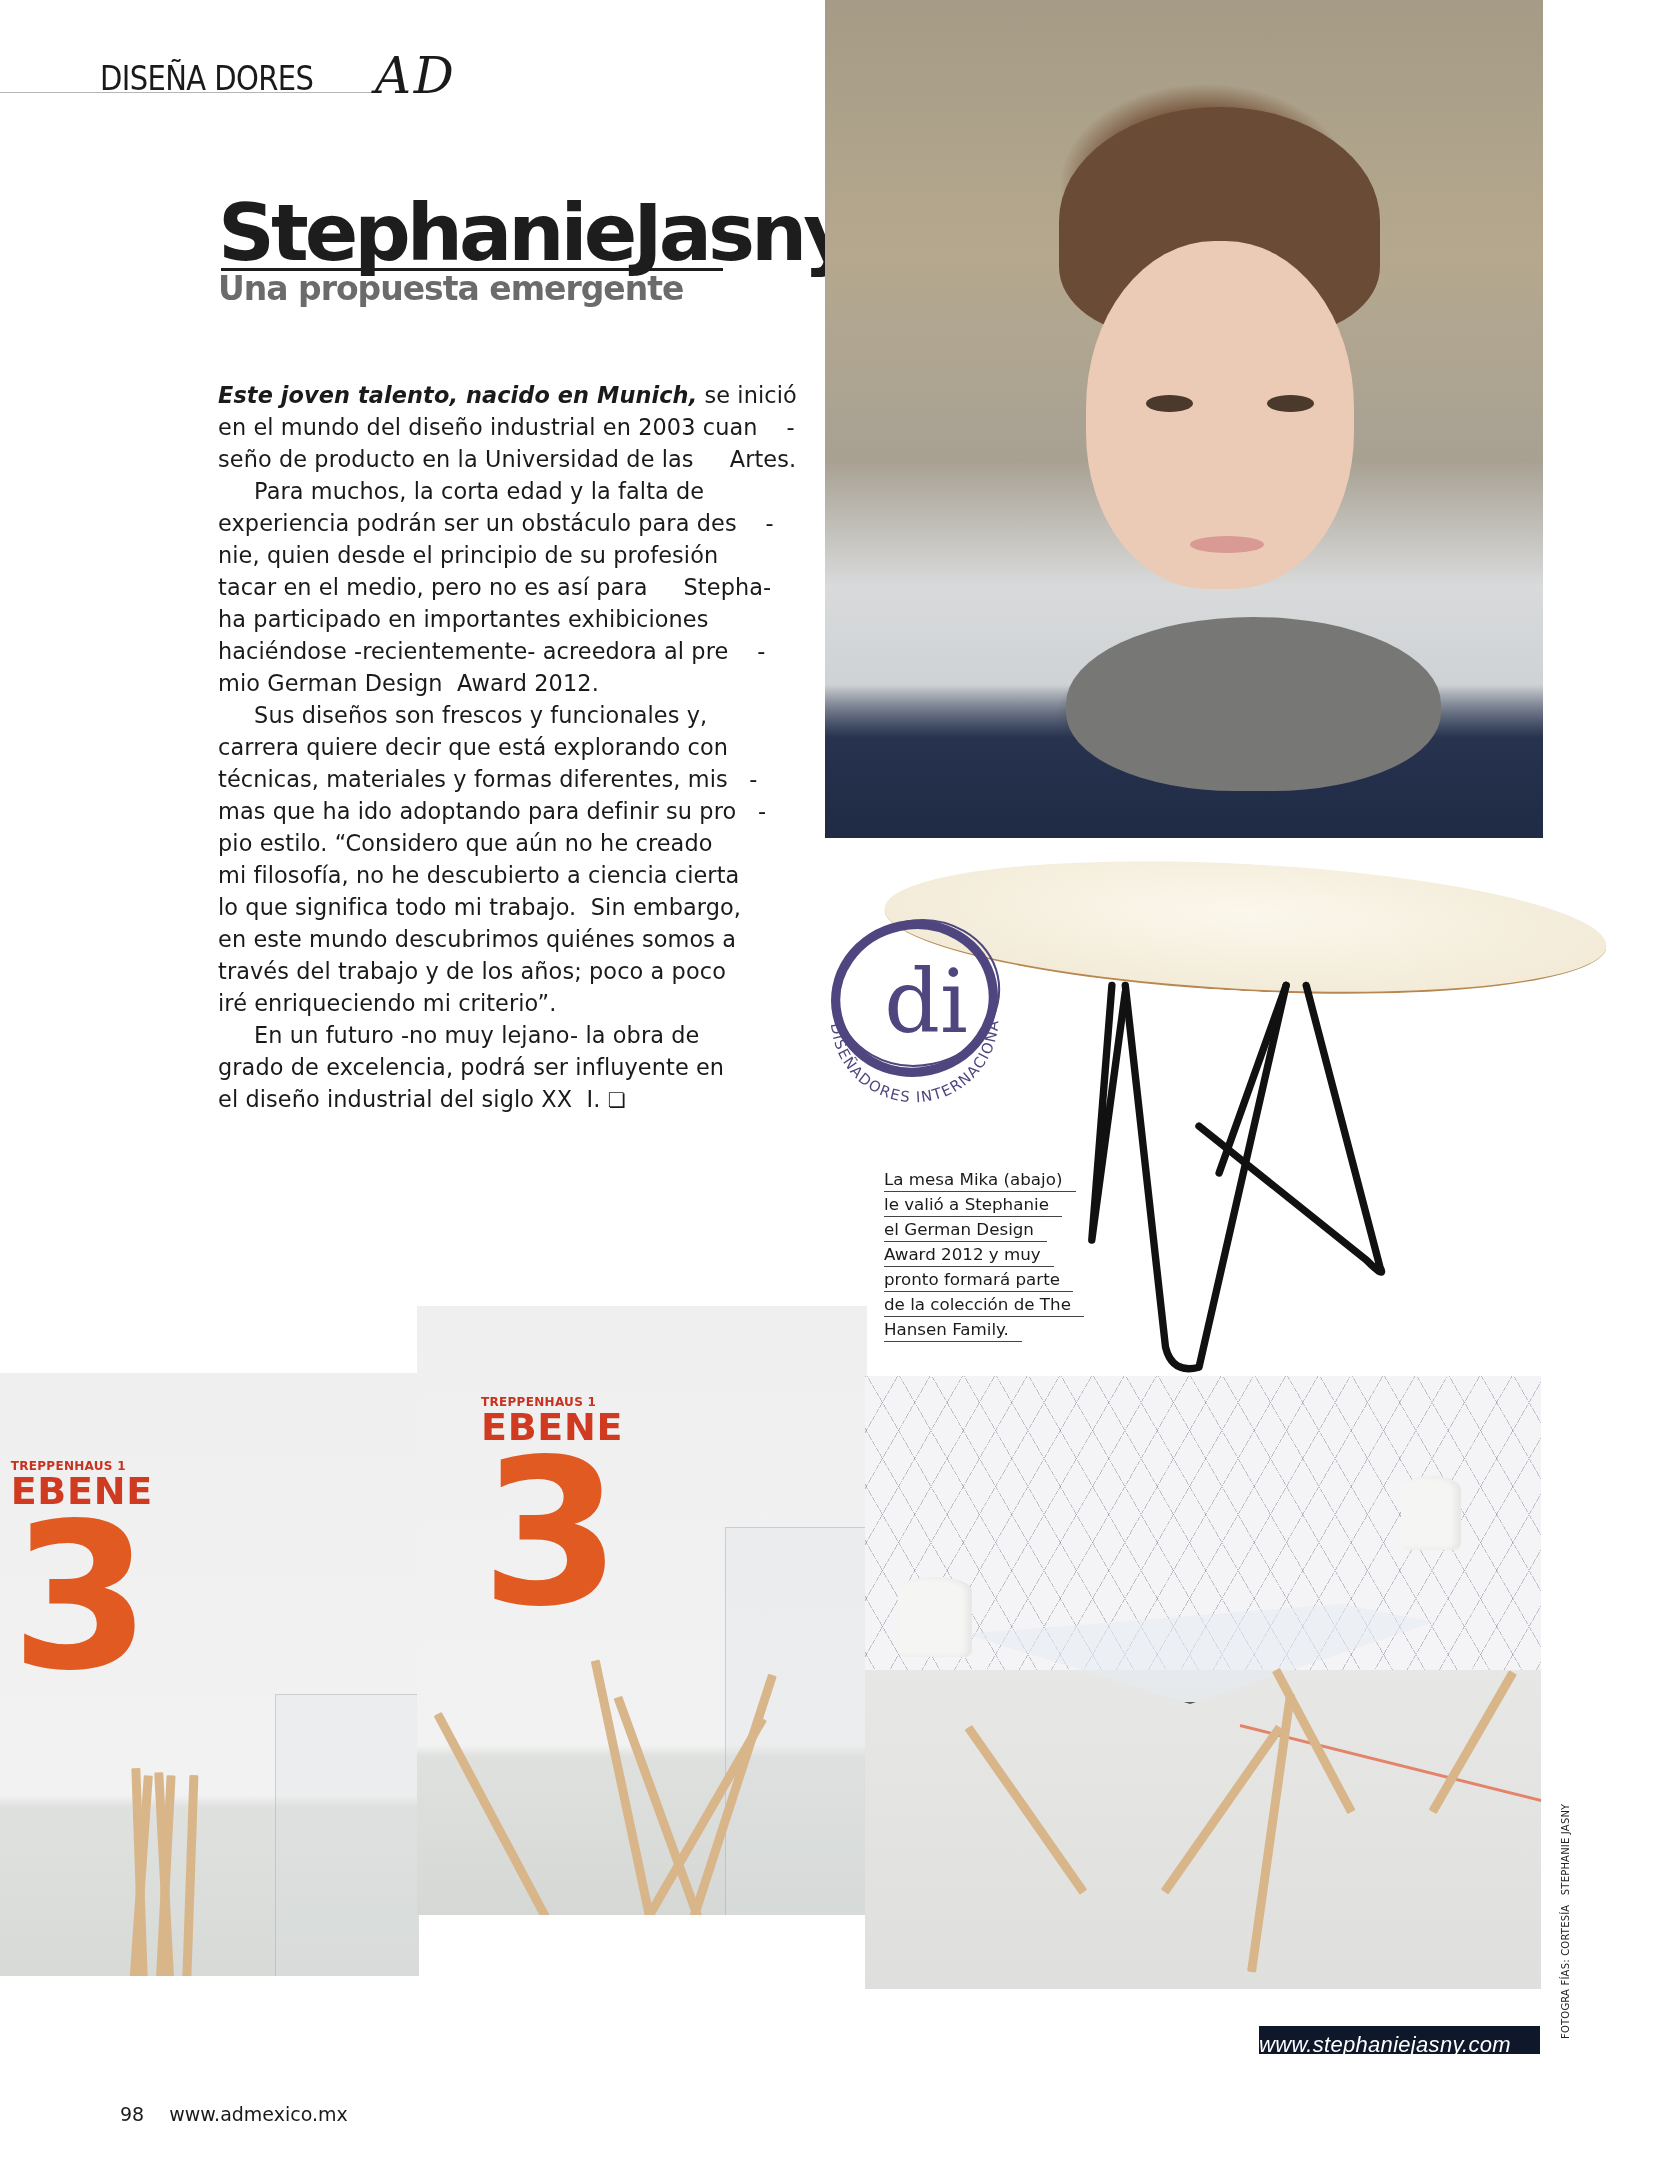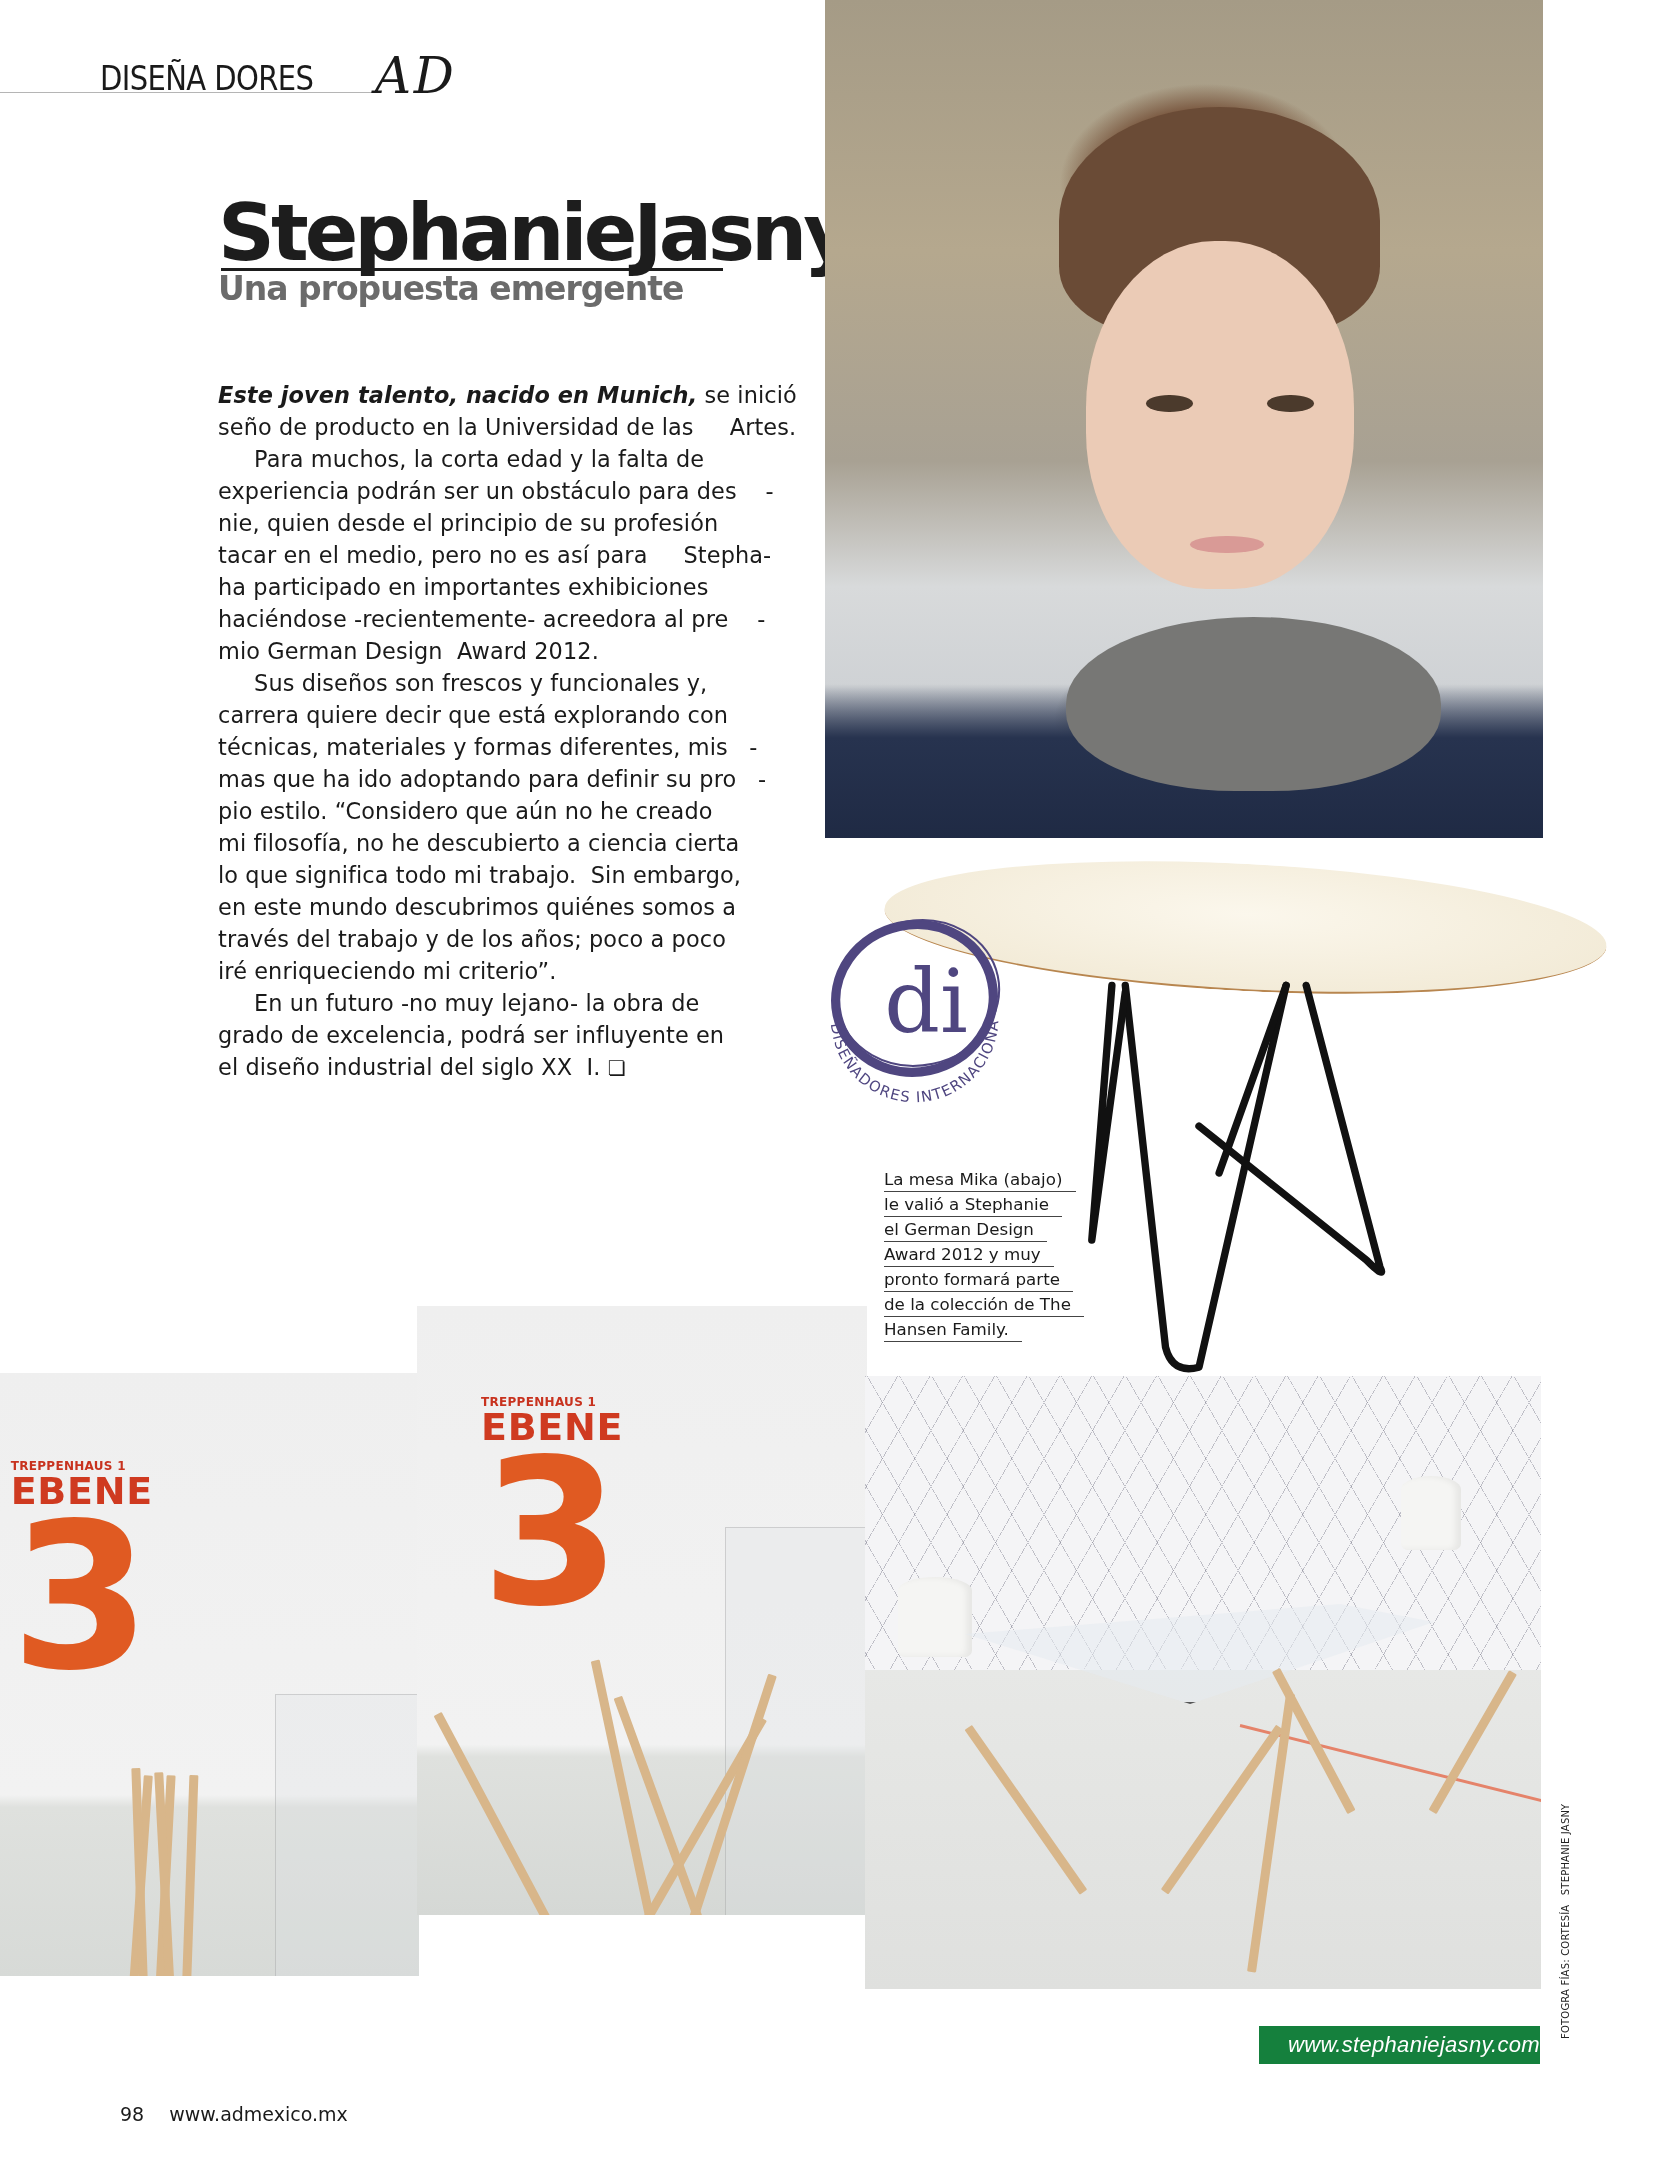--- a/index.html
+++ b/index.html
@@ -66,21 +66,21 @@
   .mika-legs { position: absolute; left: 201px; top: 121px; }
 
   
   .di-logo { position: absolute; left: 804px; top: 918px; width: 221px; height: 221px; }
 
   
   .caption { position: absolute; left: 884px; top: 1167px; width: 221px; font-family: "DejaVu Sans", sans-serif; font-size: 16.7px; line-height: 24px; color: #1a1a1a; }
   .caption .line { display: block; border-bottom: 1px solid #444; white-space: nowrap; padding-right: 13.4px; width: fit-content; }
 
   
-  .url-badge { position: absolute; left: 1259px; top: 2026px; width: 281px; height: 38px; background: #15803d; color: #ffffff; font-family: "Liberation Sans", sans-serif; font-style: italic; font-size: 22px; line-height: 38px; text-align: right; letter-spacing: 0.3px; }
+  .url-badge { position: absolute; left: 1259px; top: 2026px; width: 281px; height: 28px; background: #0f172a; color: #ffffff; font-family: "Liberation Sans", sans-serif; font-style: italic; font-size: 22px; line-height: 38px; text-align: left; letter-spacing: 0.3px; }
 
   
   .credit { position: absolute; left: 1560px; top: 2039px; transform: rotate(-90deg); transform-origin: left top; font-family: "DejaVu Sans", sans-serif; font-size: 10px; color: #222; white-space: nowrap; letter-spacing: 0.2px; }
   .credit span { margin-right: 9.4px; }
 
   
   .footer { position: absolute; left: 100px; top: 2103px; font-family: "DejaVu Sans", sans-serif; font-size: 19px; color: #1a1a1a; white-space: nowrap; margin-left: 20px; }
   .footer .page-num { margin-right: 19px; }
 </style>
 </head>
@@ -89,20 +89,21 @@
 <div class="section-rule"></div>
 <div class="section-label">DISEÑA DORES</div>
 <div class="section-brand">AD</div>
 
 <h1 class="title">StephanieJasny</h1>
 <div class="title-underline"></div>
 <h2 class="subtitle">Una propuesta emergente</h2>
 
 <div class="body-text">
   <span class="line"><span class="lead">Este joven talento, nacido en Munich,</span><span> se inició</span></span>
+  <span class="line">en el mundo del diseño industrial en 2003 cuan    -</span>
   <span class="line">seño de producto en la Universidad de las     Artes.</span>
   <span class="line">     Para muchos, la corta edad y la falta de</span>
   <span class="line">experiencia podrán ser un obstáculo para des    -</span>
   <span class="line">nie, quien desde el principio de su profesión</span>
   <span class="line">tacar en el medio, pero no es así para     Stepha-</span>
   <span class="line">ha participado en importantes exhibiciones</span>
   <span class="line">haciéndose -recientemente- acreedora al pre    -</span>
   <span class="line">mio German Design  Award 2012.</span>
   <span class="line">     Sus diseños son frescos y funcionales y,</span>
   <span class="line">carrera quiere decir que está explorando con</span>

